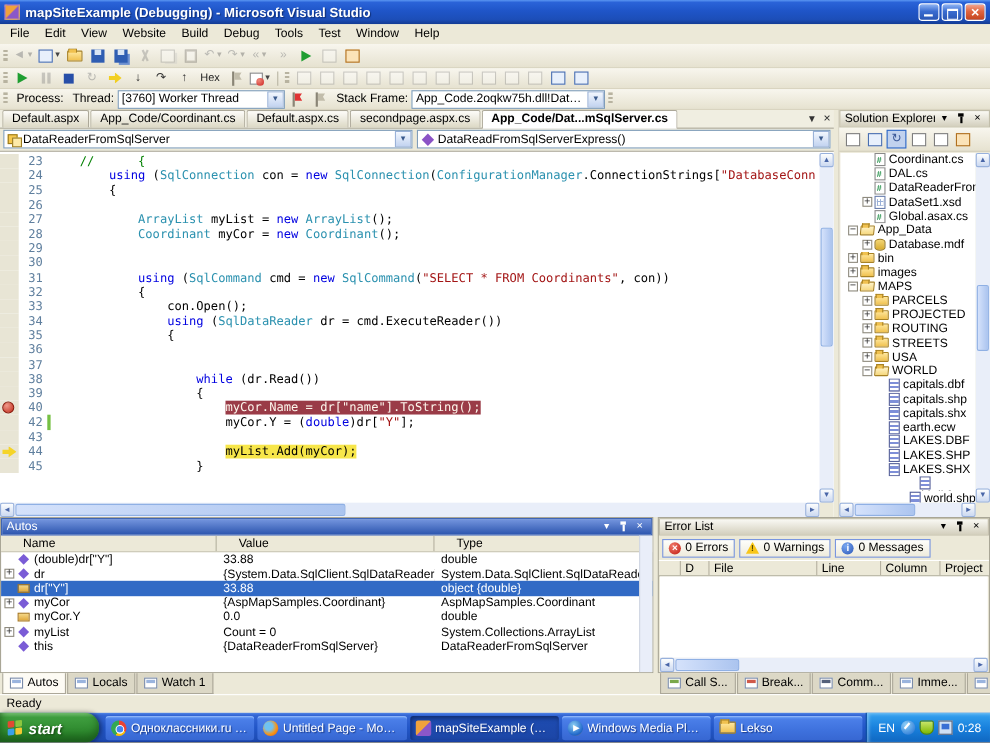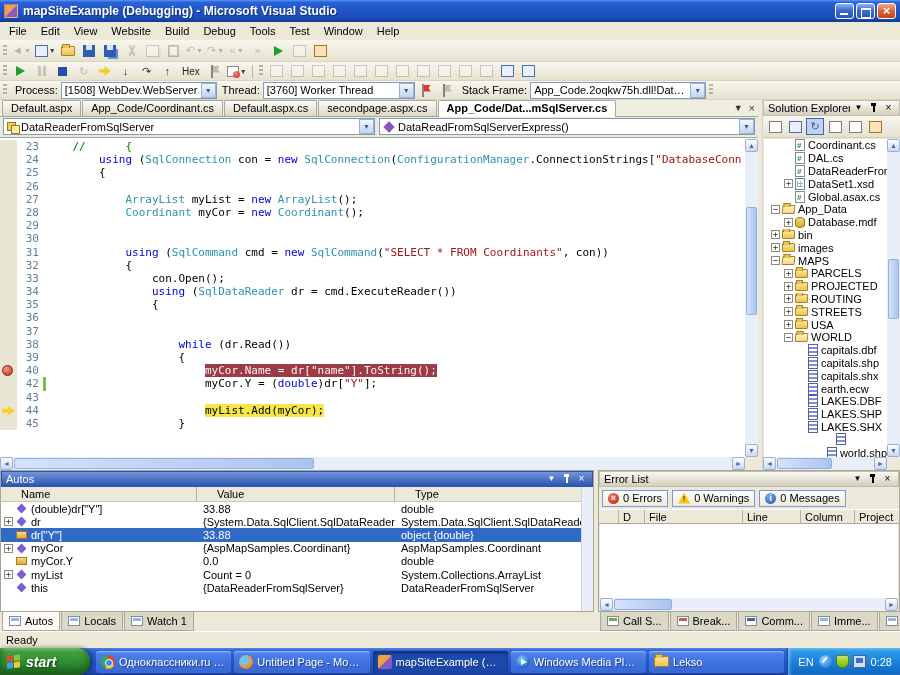--- a/index.html
+++ b/index.html
@@ -352,24 +352,20 @@
         <span class="mi mi-doc tint"></span>
       </div>
       <div class="tbico">
         <span class="mi mi-doc tint"></span>
       </div>
     </div>
 
   <div class="tbrow" id="tb3">
     <div class="grip"></div>
     <span class="tblabel">Process:</span>
-    <div class="combo" style="width:156px">
-      <span class="cval">[1508] WebDev.WebServer</span>
-      <span class="cbtn">▼</span>
-    </div>
     <span class="tblabel">Thread:</span>
     <div class="combo" style="width:152px">
       <span class="cval">[3760] Worker Thread</span>
       <span class="cbtn">▼</span>
     </div>
     <div class="tbico">
         <span class="flag"></span>
       </div>
     <div class="tbico">
         <span class="flag grey"></span>

